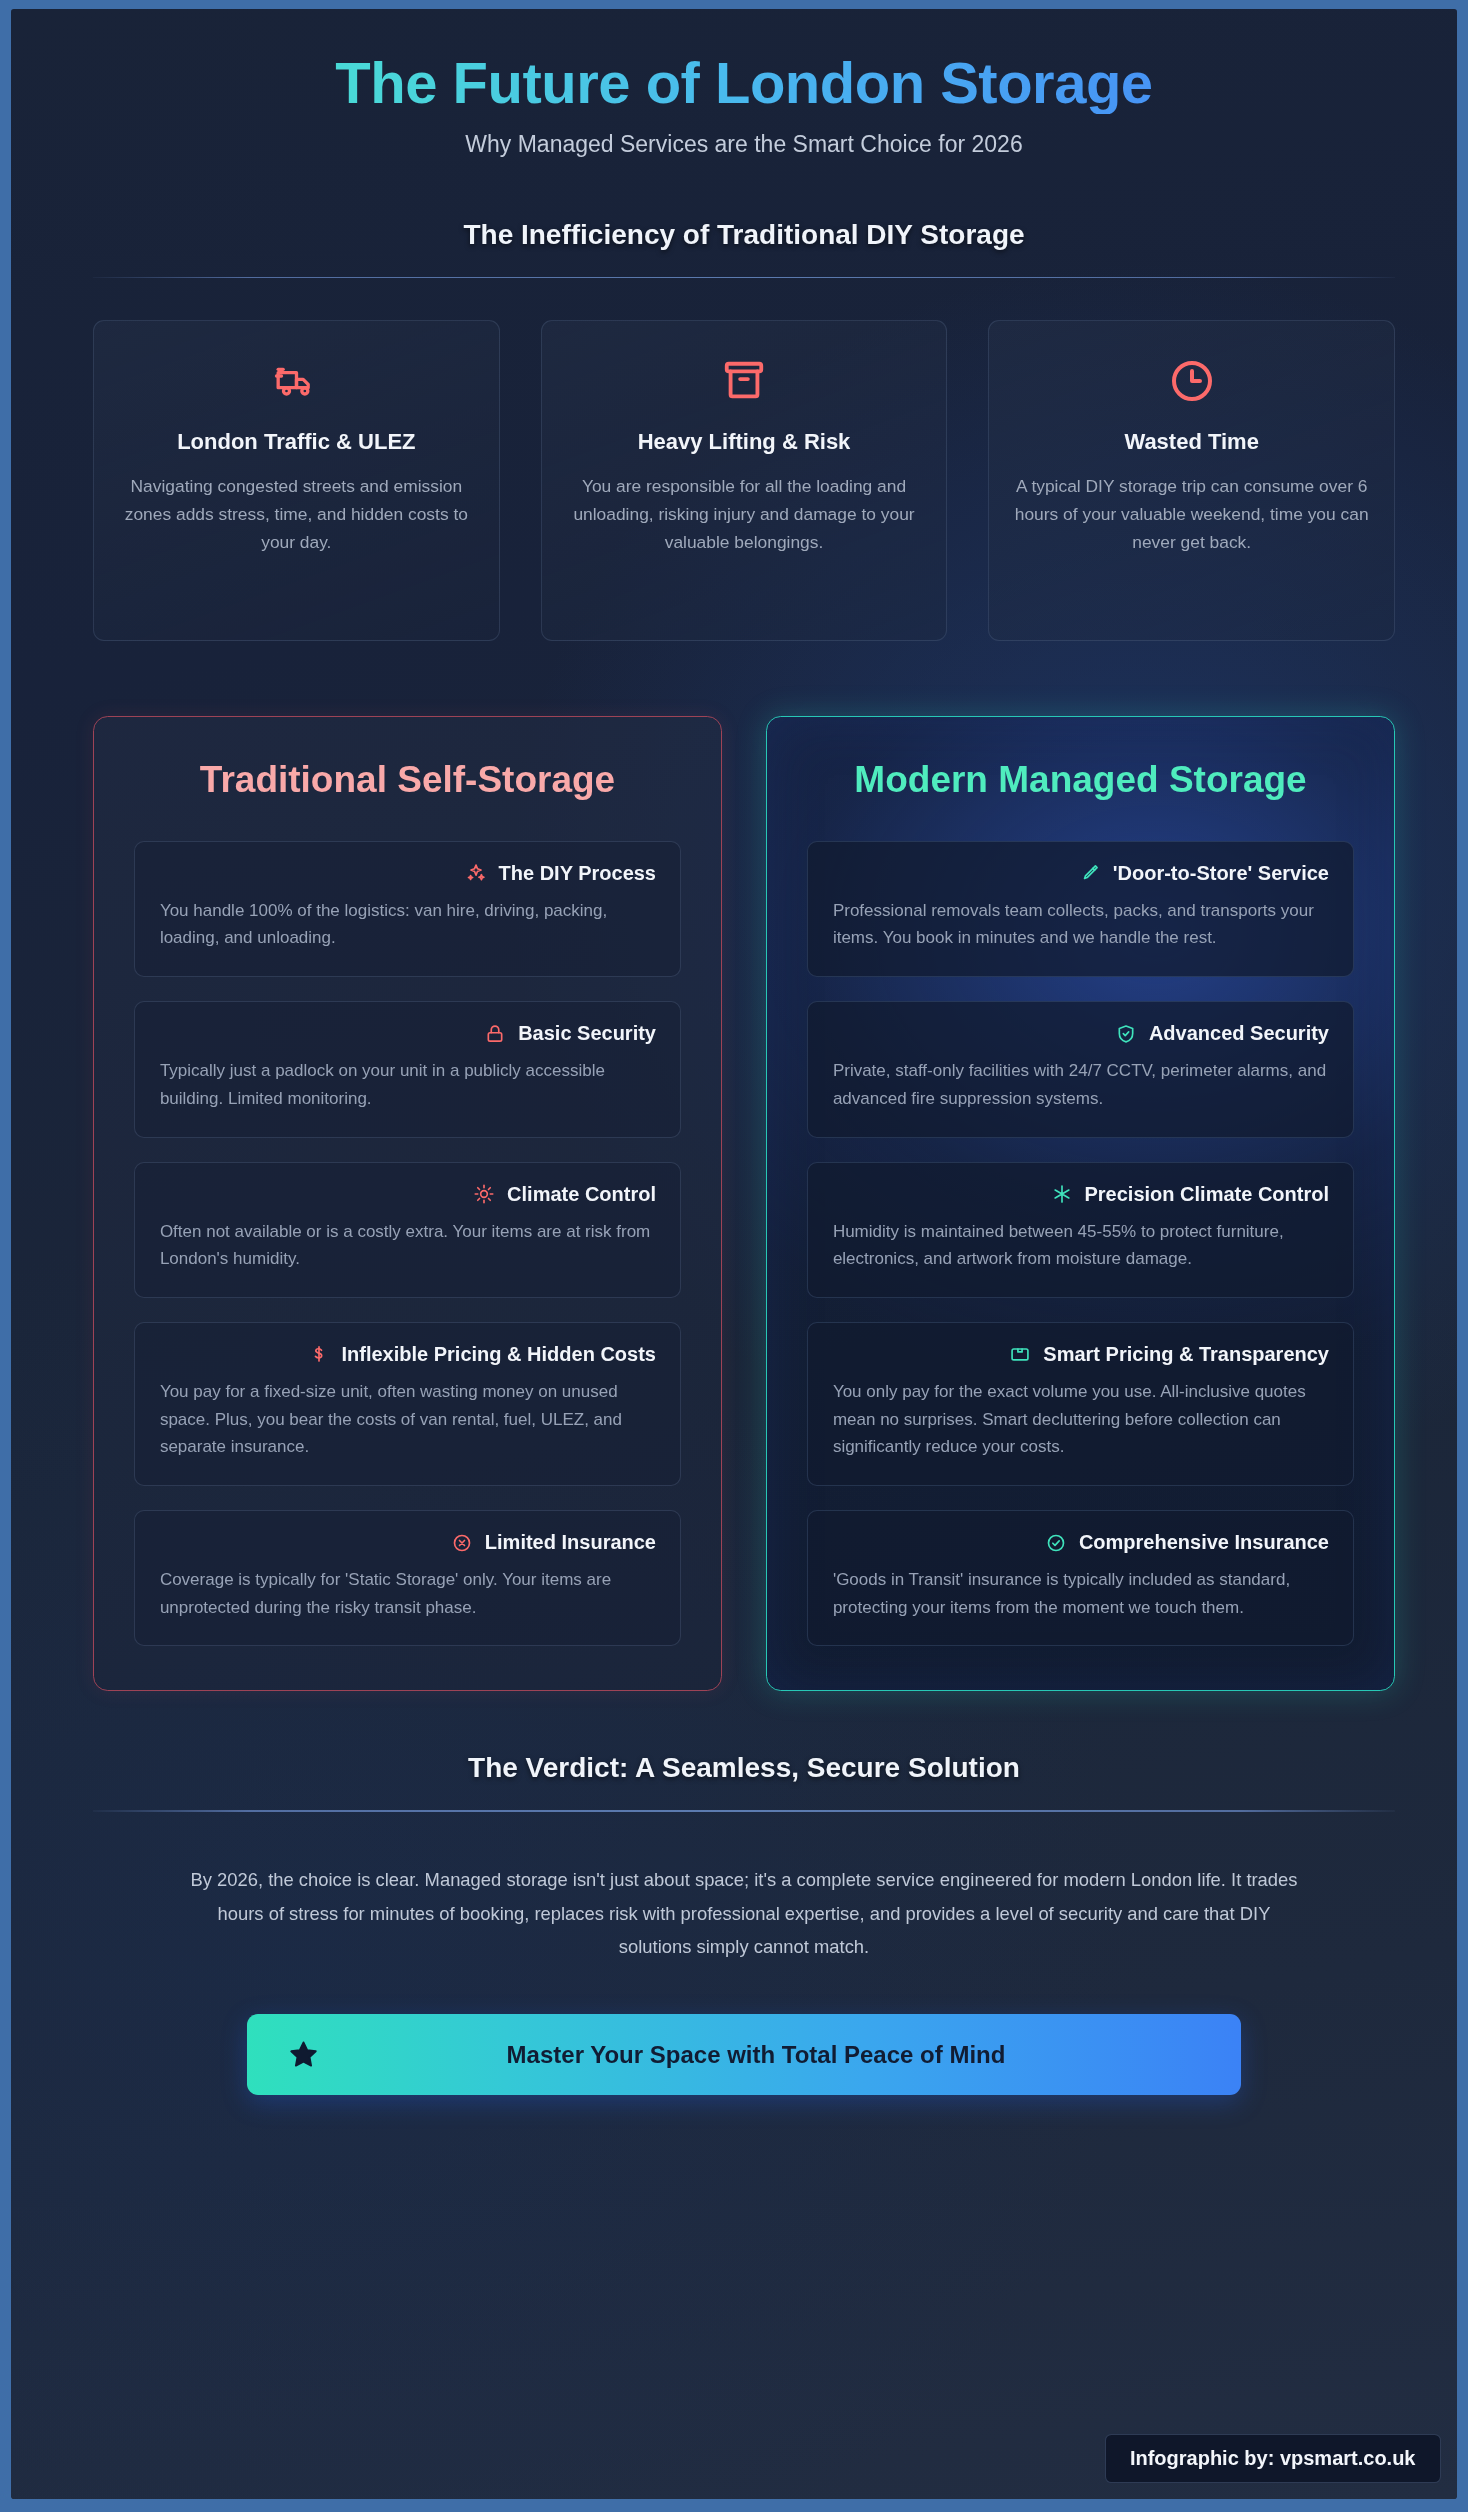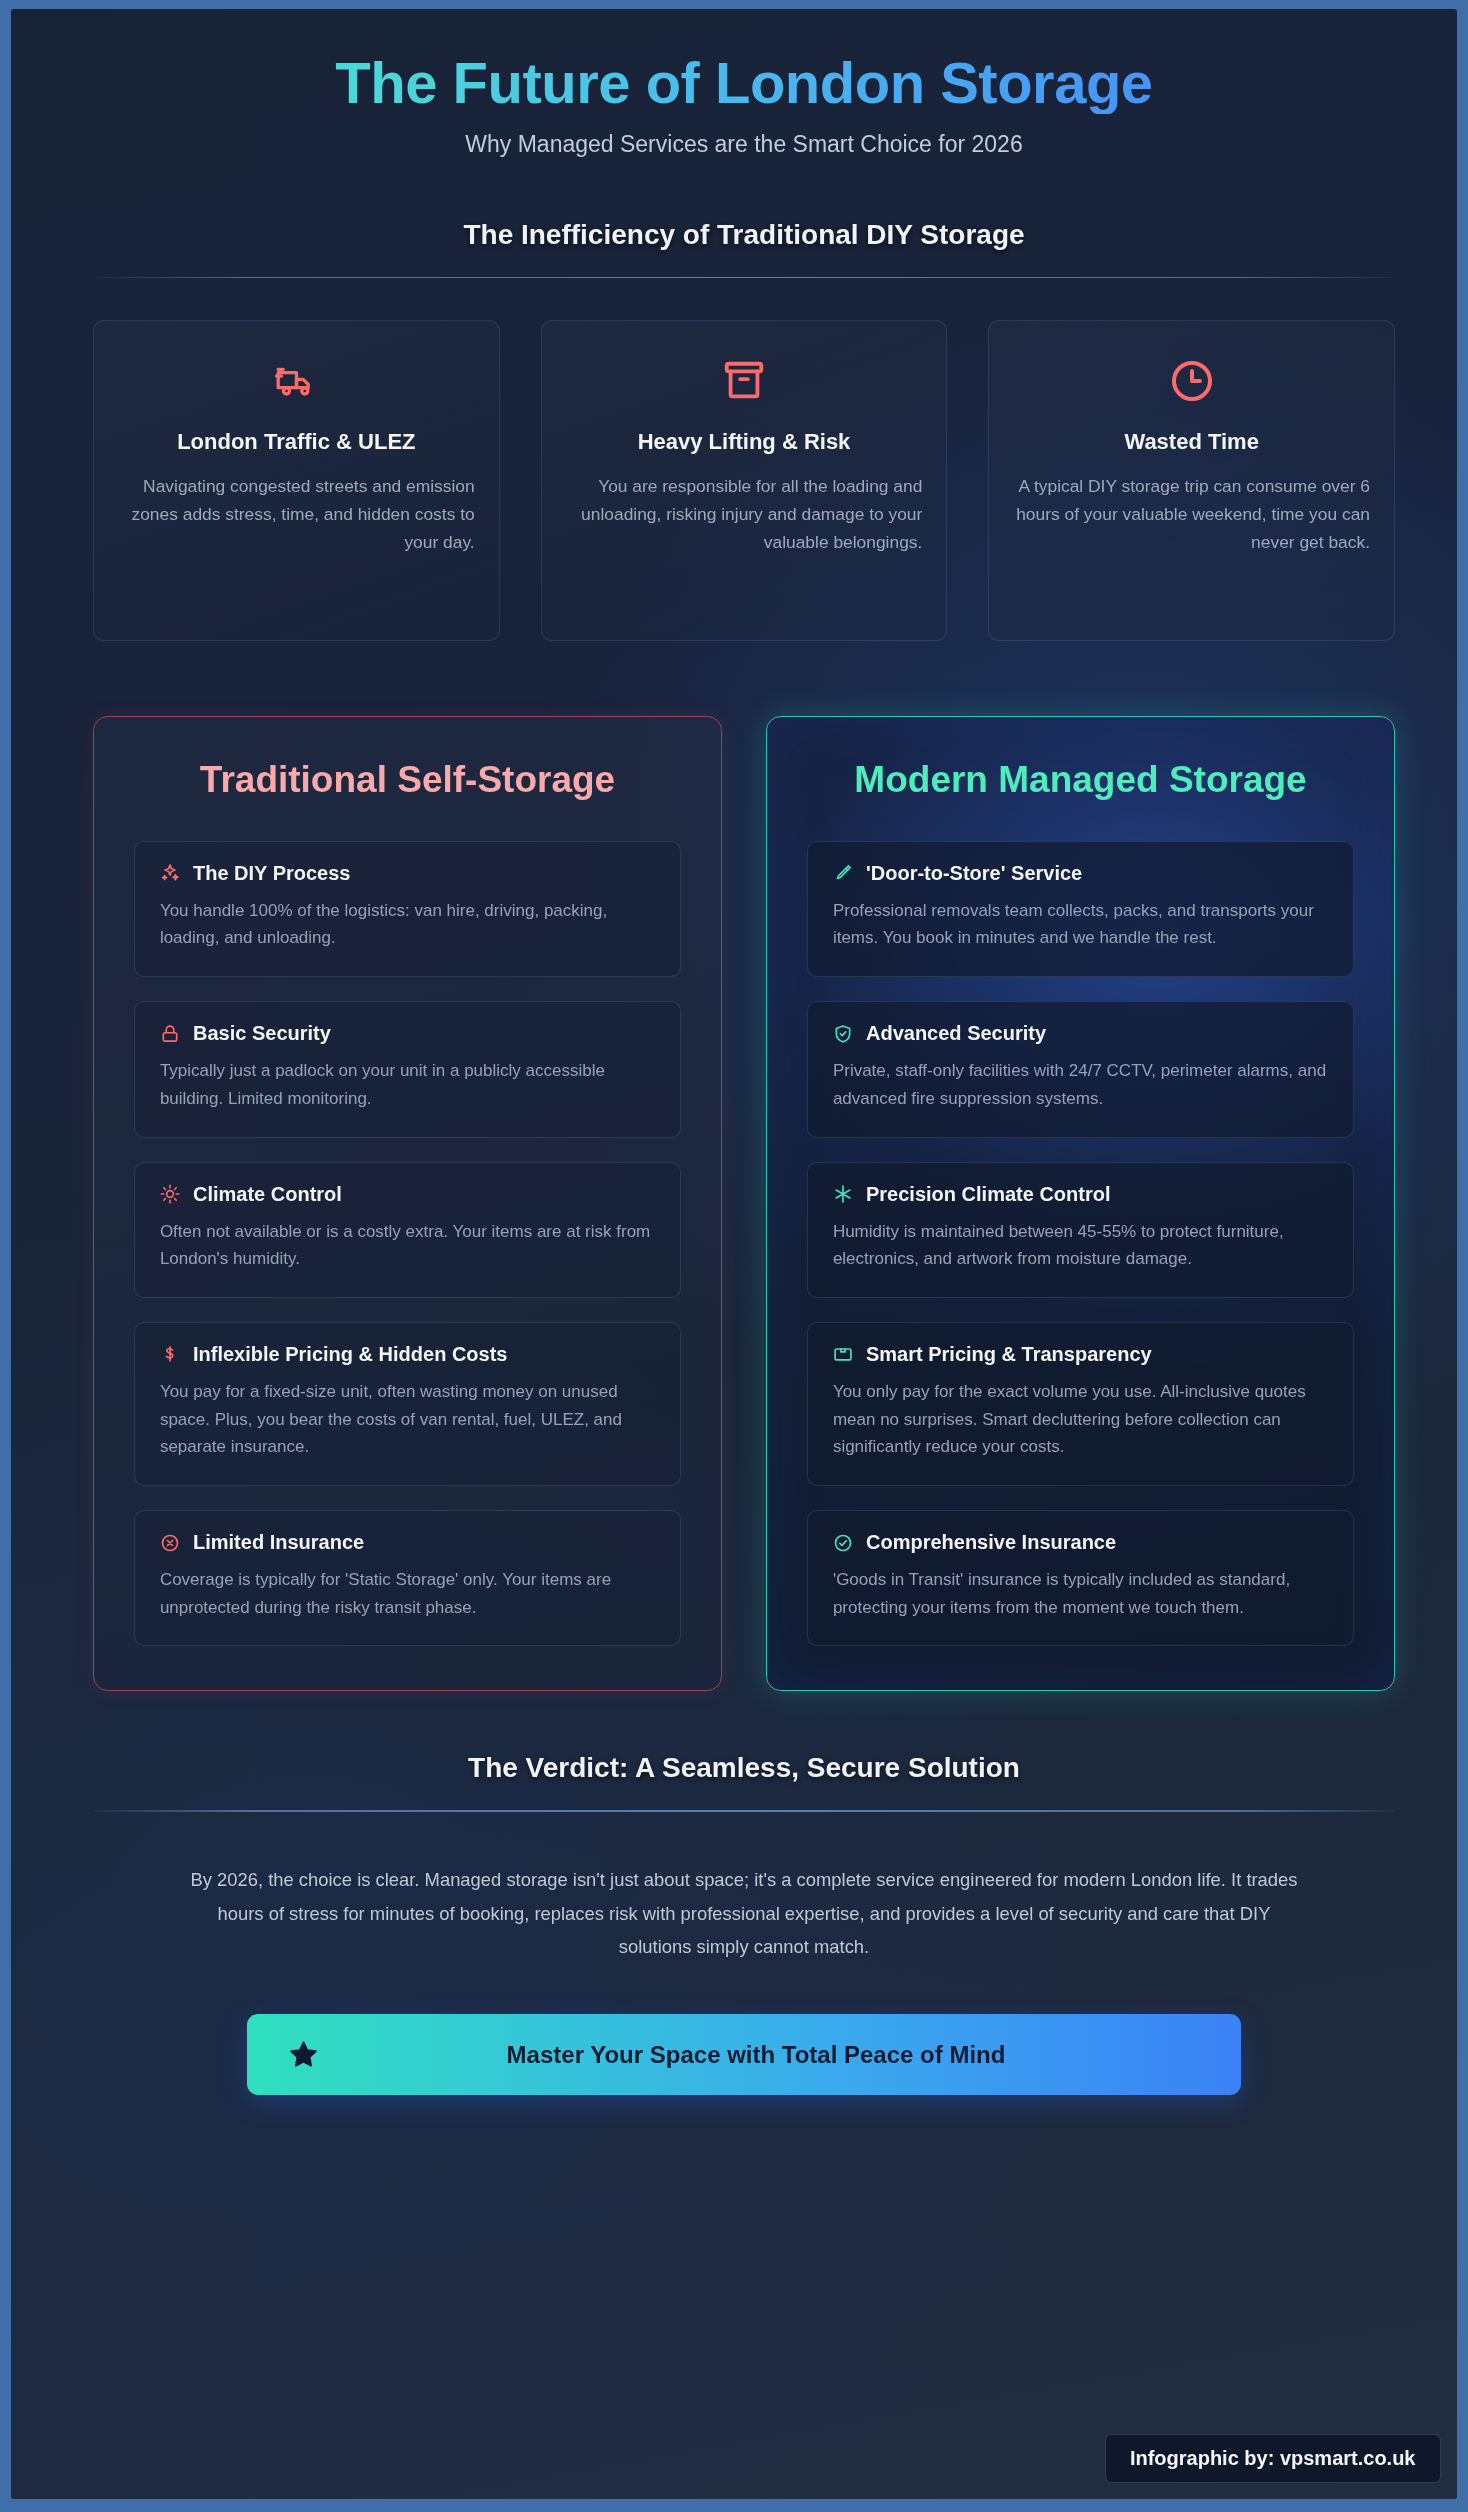--- a/index.html
+++ b/index.html
@@ -100,21 +100,20 @@
   .problem-title {
     font-size: 22px;
     font-weight: bold;
     color: #f2f5fa;
     margin-bottom: 16.5px;
   }
   .problem-desc {
     font-size: 17.4px;
     line-height: 1.62;
     color: #9fa9bb;
-    text-align: right;
   }
 
   
   .compare-row {
     margin-top: 75px;
     display: flex;
     gap: 44px;
     align-items: stretch;
   }
   .panel {
@@ -158,20 +157,21 @@
     border: 0.9px solid rgba(96,124,168,0.26);
     background: rgba(16,26,47,0.72);
   }
   .feature:last-child { margin-bottom: 0; }
 
   .feature-head {
     display: flex;
     align-items: center;
     gap: 12px;
     margin-bottom: 12px;
+    justify-content: flex-end;
   }
   .feature-icon {
     width: 22px;
     height: 22px;
     flex: 0 0 22px;
     display: flex;
     align-items: center;
     justify-content: center;
   }
   .feature-icon svg { display: block; }

